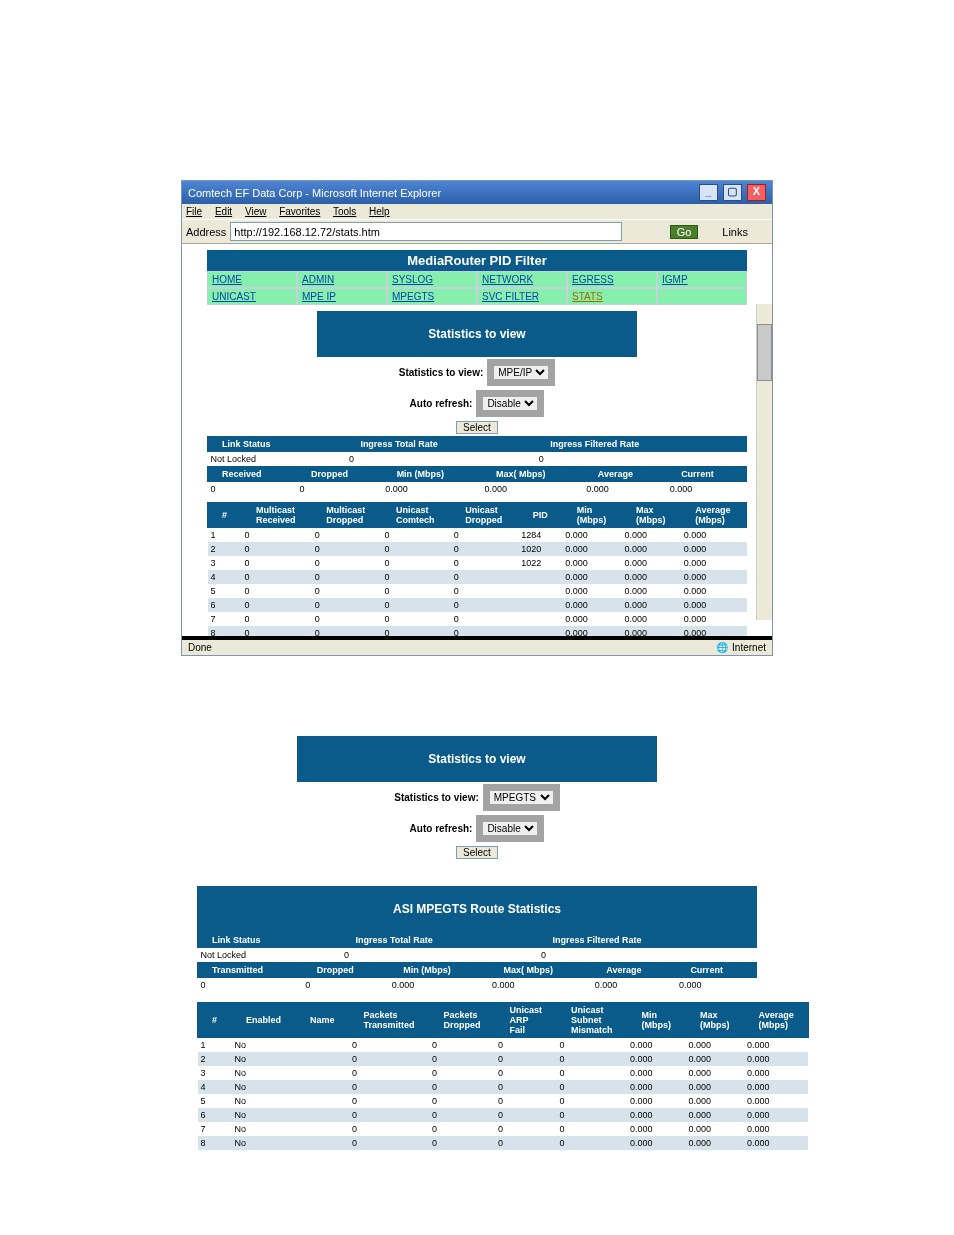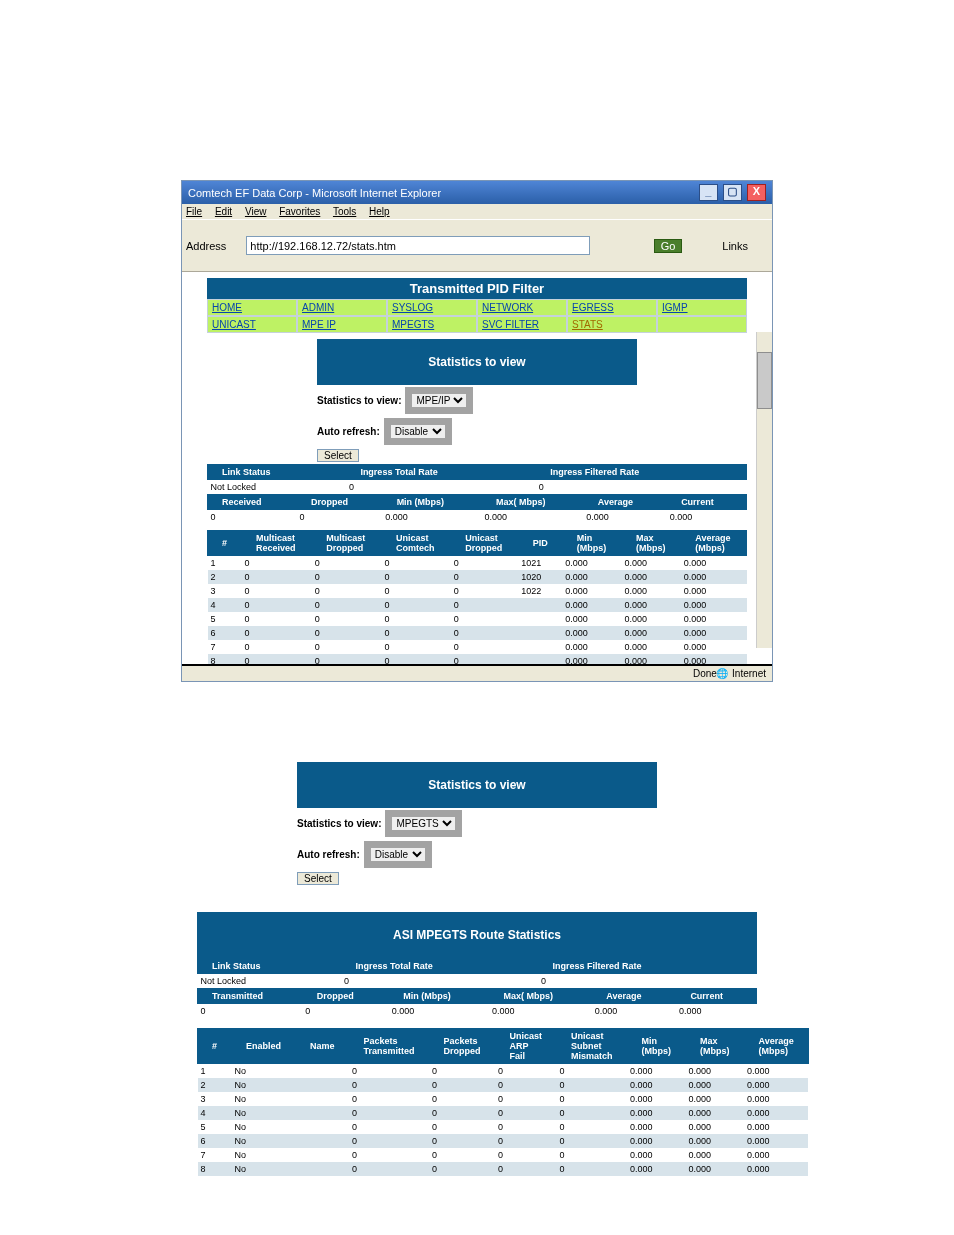--- a/index.html
+++ b/index.html
@@ -5,36 +5,36 @@
   body { margin:0; background:#fff; font-family: Arial, Helvetica, sans-serif; font-size:11px; color:#000; }
   .page { width:954px; margin:0 auto; }
 
   
   .browser { width:590px; margin:180px auto 0 auto; border:1px solid #7a95b5; background:#fff; position:relative; }
   .titlebar { background:linear-gradient(#4f85d6,#2b5fa8); color:#fff; font-size:11px; padding:3px 6px; display:flex; justify-content:space-between; align-items:center; }
   .titlebar .controls span { display:inline-block; width:17px; height:15px; border:1px solid #2b4e87; margin-left:2px; background:#d7e4f5; color:#2b4e87; text-align:center; font-weight:bold; line-height:13px; }
   .titlebar .controls .close { background:#f46060; color:#fff; border-color:#a02020; }
   .menubar { background:#ece9d8; padding:2px 4px; font-size:10px; }
   .menubar span { margin-right:10px; text-decoration:underline; }
-  .addrbar { background:#ece9d8; padding:16px 4px; display:flex; align-items:center; gap:20px; border-top:1px solid #fff; border-bottom:1px solid #aca899; font-size:11px; }
+  .addrbar { background:#ece9d8; padding:2px 4px; display:flex; align-items:center; gap:4px; border-top:1px solid #fff; border-bottom:1px solid #aca899; font-size:11px; }
   .addrbar .addr { flex:1; background:#fff; border:1px solid #7f9db9; padding:1px 3px; height:15px; display:flex; align-items:center; }
   .addrbar .go { background:#4a7e2b; color:#fff; padding:0 6px; border:1px solid #2a5a12;margin-left:44px; }
   .content-area { padding:6px; background:#fff; height:380px; overflow:hidden; position:relative; }
   .scrollbar-v { position:absolute; right:0; top:60px; bottom:16px; width:15px; background:#ece9d8; border-left:1px solid #ccc; }
   .scrollbar-v .thumb { background:#c9c9c9; border:1px solid #8e8e8e; width:13px; height:55px; margin:20px 0 0 0; }
-  .statusbar { background:#ece9d8; border-top:2px solid #000000; padding:2px 6px; display:flex; justify-content:flex-end; align-items:center; font-size:10px; }
+  .statusbar { background:#ece9d8; border-top:4px solid #000000; padding:2px 6px; display:flex; justify-content:space-between; align-items:center; font-size:10px; }
 
   .inner { width:540px; margin:0 auto; font-size:10px; }
   .hdr { background:#0a5a8a; color:#fff; font-weight:bold; text-align:center; padding:3px; font-size:13px; }
-  .nav-row { display:flex; background:#bef264; }
+  .nav-row { display:flex; background:#86efac; }
   .nav-cell { flex:1; padding:2px 4px; border:1px solid #c5d2db; color:#0645ad; text-decoration:underline; font-size:10px; }
   .nav-cell.stats { color:#a06a00; }
 
   .sec-hdr { background:#0a5a8a; color:#fff; font-weight:bold; text-align:center; padding:16px; margin-top:6px; font-size:12px; }
-  .form-row { display:flex; align-items:center; gap:4px; padding:2px 0; font-size:10px; }
+  .form-row { display:flex; justify-content:center; align-items:center; gap:4px; padding:2px 0; font-size:10px; }
   .form-row label { font-weight:bold; text-align:right; }
   .form-row select { font-size:10px; border:7px solid #a3a3a3; }
   .form-row button { font-size:10px; border:1px solid #7f9db9; background:#ece9d8; padding:0 6px; }
 
   table.data { width:100%; border-collapse:collapse; font-size:9px; }
   table.data th { background:#0a5a8a; color:#fff; font-weight:bold; text-align:left; padding:2px 14px; border:1px solid #0a5a8a; }
   table.data td { padding:2px 3px; text-align:left; }
   table.data tr.alt td { background:#d7e3ea; }
 
   
@@ -67,21 +67,21 @@
       <span>Address</span>
       <span class="addr">
           <span>http://192.168.12.72/stats.htm</span>
         </span>
       <span class="go">Go</span>
       <span style="margin:0 20px;">Links</span>
     </div>
 
     <div class="content-area">
       <div class="inner">
-        <div class="hdr">Transmitted PID Filter</div>
+        <div class="hdr">MediaRouter PID Filter</div>
         <div class="nav-row">
           <div class="nav-cell">HOME</div>
           <div class="nav-cell">ADMIN</div>
           <div class="nav-cell">SYSLOG</div>
           <div class="nav-cell">NETWORK</div>
           <div class="nav-cell">EGRESS</div>
           <div class="nav-cell">IGMP</div>
         </div>
         <div class="nav-row">
           <div class="nav-cell">UNICAST</div>
@@ -155,21 +155,21 @@
                 <th>Average (Mbps)</th>
               </tr>
             </thead>
           <tbody id="mpeip-t3-b">
               <tr>
                 <td>1</td>
                 <td>0</td>
                 <td>0</td>
                 <td>0</td>
                 <td>0</td>
-                <td>1021</td>
+                <td>1284</td>
                 <td>0.000</td>
                 <td>0.000</td>
                 <td>0.000</td>
               </tr>
               <tr class="alt">
                 <td>2</td>
                 <td>0</td>
                 <td>0</td>
                 <td>0</td>
                 <td>0</td>

